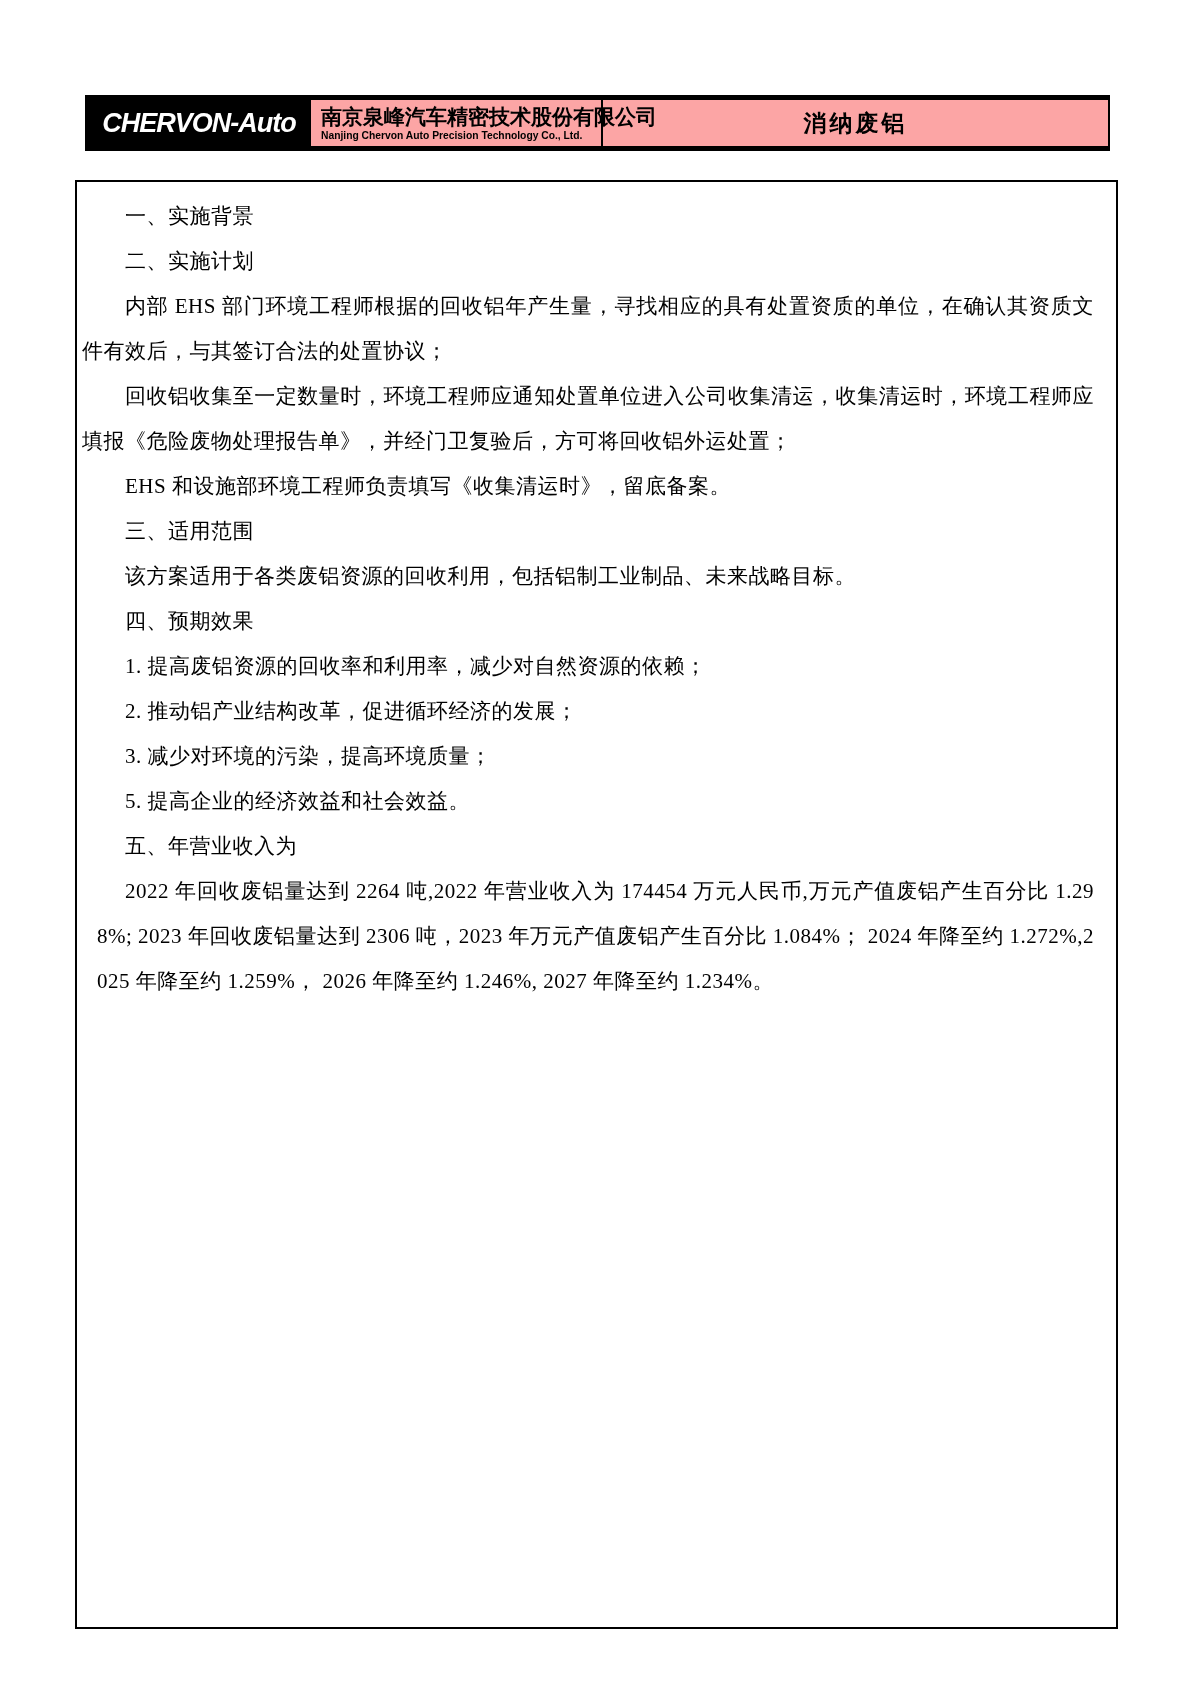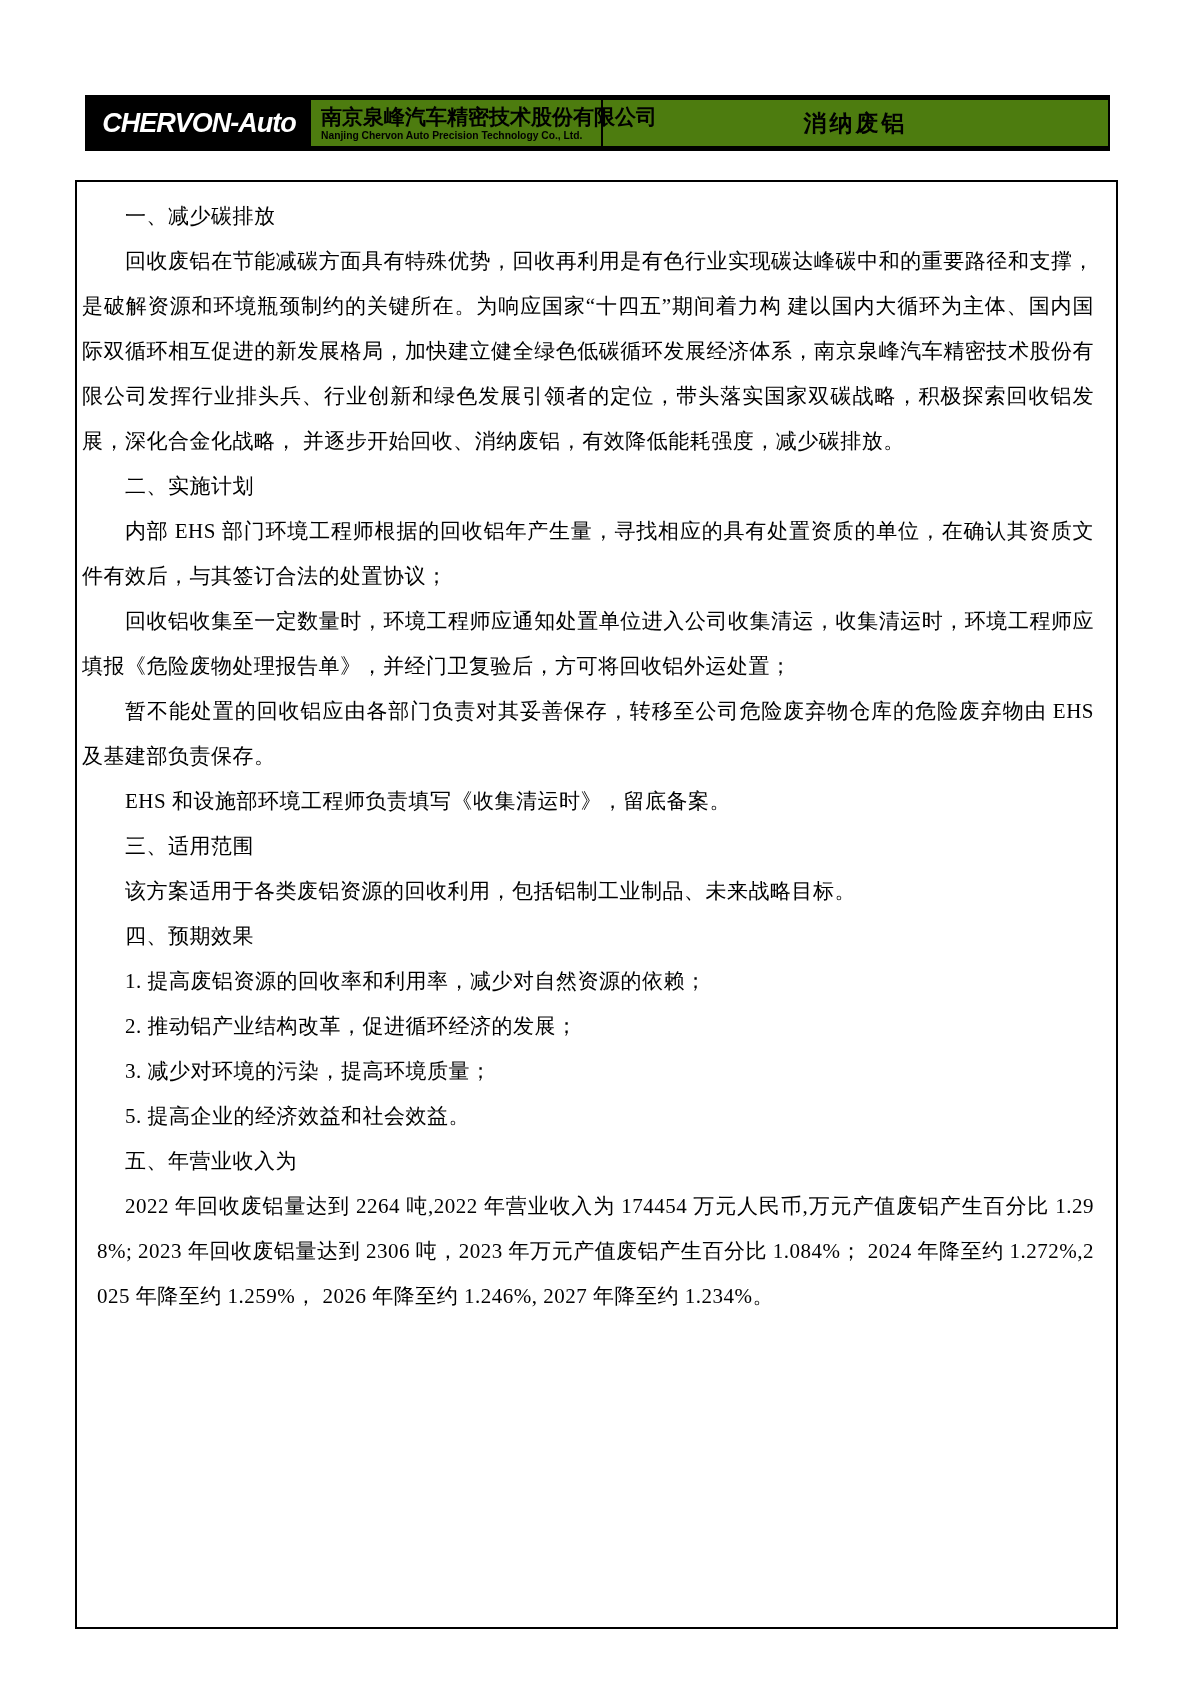--- a/index.html
+++ b/index.html
@@ -13,21 +13,21 @@
   }
   .page{position:absolute;inset:0;background:#fff;}
 
   
   .doc-header{
     position:absolute;left:85px;top:95px;width:1021px;height:46px;
     border-top:5px solid #000;
     border-bottom:5px solid #000;
     border-left:2px solid #000;
     border-right:2px solid #000;
-    background:#4d7c0f;
+    background:#fca5a5;
     display:flex;align-items:stretch;
   }
   .logo-box{
     width:224px;flex:0 0 224px;
     background:#000;
     display:flex;align-items:center;justify-content:center;
   }
   .logo-text{
     color:#fff;
     font-family:"Liberation Sans","DejaVu Sans",sans-serif;
@@ -87,26 +87,24 @@
     </div>
     <div class="company-block">
       <div class="company-cn">南京泉峰汽车精密技术股份有限公司</div>
       <div class="company-en">Nanjing Chervon Auto Precision Technology Co., Ltd.</div>
     </div>
     <div class="header-divider"></div>
     <div class="doc-title">消纳废铝</div>
   </header>
 
   <main class="doc-body">
-    <p class="para heading">一、减少碳排放</p>
-    <p class="para">回收废铝在节能减碳方面具有特殊优势，回收再利用是有色行业实现碳达峰碳中和的重要路径和支撑，是破解资源和环境瓶颈制约的关键所在。为响应国家“十四五”期间着力构 建以国内大循环为主体、国内国际双循环相互促进的新发展格局，加快建立健全绿色低碳循环发展经济体系，南京泉峰汽车精密技术股份有限公司发挥行业排头兵、行业创新和绿色发展引领者的定位，带头落实国家双碳战略，积极探索回收铝发展，深化合金化战略，  并逐步开始回收、消纳废铝，有效降低能耗强度，减少碳排放。</p>
+    <p class="para heading">一、实施背景</p>
     <p class="para heading">二、实施计划</p>
     <p class="para">内部 EHS 部门环境工程师根据的回收铝年产生量，寻找相应的具有处置资质的单位，在确认其资质文件有效后，与其签订合法的处置协议；</p>
     <p class="para">回收铝收集至一定数量时，环境工程师应通知处置单位进入公司收集清运，收集清运时，环境工程师应填报《危险废物处理报告单》，并经门卫复验后，方可将回收铝外运处置；</p>
-    <p class="para">暂不能处置的回收铝应由各部门负责对其妥善保存，转移至公司危险废弃物仓库的危险废弃物由 EHS 及基建部负责保存。</p>
     <p class="para">EHS 和设施部环境工程师负责填写《收集清运时》，留底备案。</p>
     <p class="para heading">三、适用范围</p>
     <p class="para">该方案适用于各类废铝资源的回收利用，包括铝制工业制品、未来战略目标。</p>
     <p class="para heading">四、预期效果</p>
     <p class="para list-item">1. 提高废铝资源的回收率和利用率，减少对自然资源的依赖；</p>
     <p class="para list-item">2. 推动铝产业结构改革，促进循环经济的发展；</p>
     <p class="para list-item">3. 减少对环境的污染，提高环境质量；</p>
     <p class="para list-item">5. 提高企业的经济效益和社会效益。</p>
     <p class="para heading">五、年营业收入为</p>
     <p class="para para-offset">2022 年回收废铝量达到 2264 吨,2022 年营业收入为 174454 万元人民币,万元产值废铝产生百分比 1.298%; 2023 年回收废铝量达到 2306 吨，2023 年万元产值废铝产生百分比 1.084%； 2024 年降至约 1.272%,2025 年降至约 1.259%， 2026 年降至约 1.246%, 2027 年降至约 1.234%。</p>

